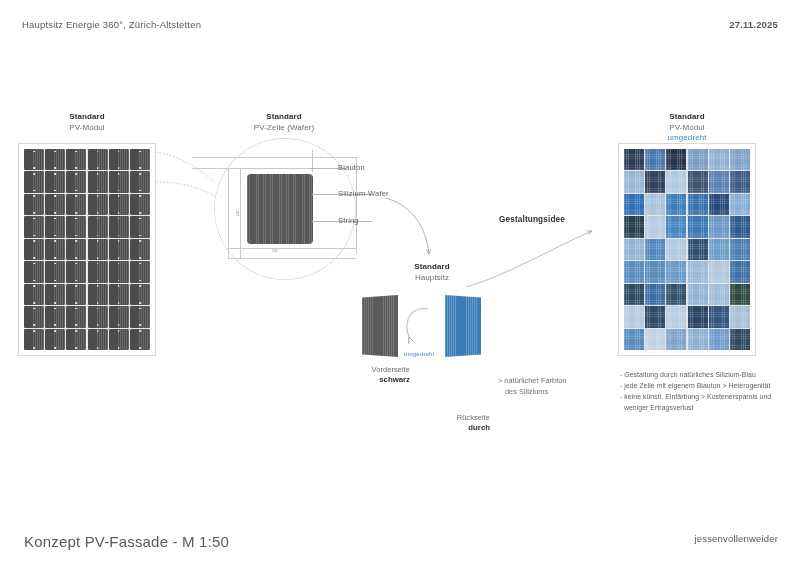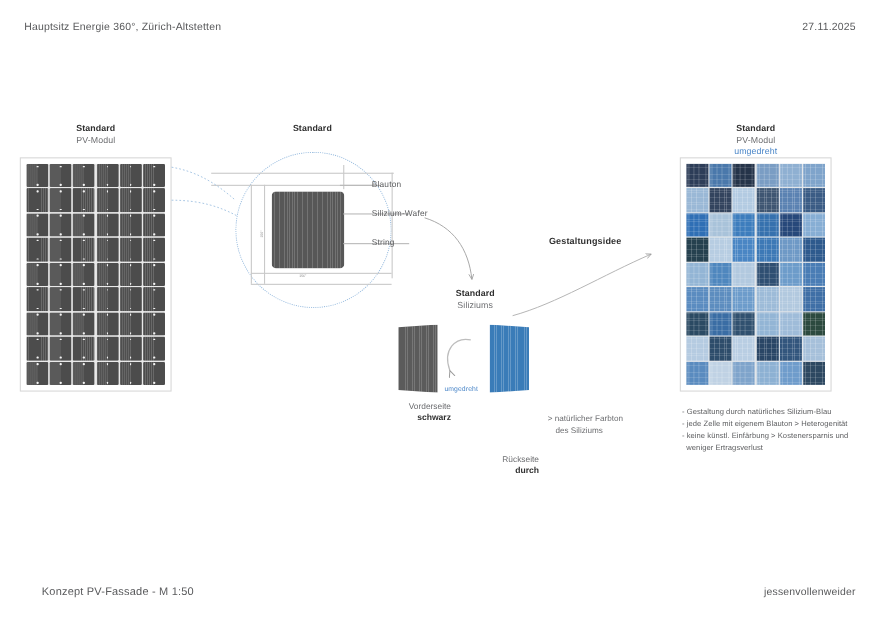--- a/index.html
+++ b/index.html
@@ -14,25 +14,25 @@
   }
   .sheet{position:absolute;inset:0;}
 
   
   .hdr-title{
     position:absolute;left:22px;top:19px;
     font-size:9.5px;letter-spacing:.18px;color:#58595b;white-space:nowrap;
   }
   .hdr-date{
     position:absolute;right:22px;top:19px;
-    font-size:9.5px;letter-spacing:.18px;color:#58595b;white-space:nowrap;
+    font-size:9.5px;letter-spacing:.18px;color:#58595b;white-space:nowrap;font-weight:bold;
   }
   .ftr-left{
-    position:absolute;left:38px;top:533px;
-    font-size:10px;letter-spacing:.18px;color:#58595b;white-space:nowrap;
+    position:absolute;left:24px;top:533px;
+    font-size:15px;letter-spacing:.18px;color:#58595b;white-space:nowrap;
   }
   .ftr-right{
     position:absolute;right:22px;top:533px;
     font-size:9.5px;letter-spacing:.18px;color:#58595b;white-space:nowrap;
   }
 
   
   .cap{position:absolute;text-align:center;line-height:1.32;}
   .cap .l1{font-size:8px;font-weight:bold;color:#2f2f2f;letter-spacing:.1px;display:block;}
   .cap .l2{font-size:8px;color:#6d6e71;letter-spacing:.1px;display:block;}
@@ -229,20 +229,21 @@
         <div class="cellk"></div>
         <div class="cellk"></div>
         <div class="cellk"></div>
         <div class="cellk"></div>
         <div class="cellk"></div>
       </div>
   </div>
 
   <div class="cap" style="left:196px;top:112px;width:176px;">
     <span class="l1">Standard</span>
+    <span class="l2">PV-Zelle (Wafer)</span>
   </div>
 
   <div id="wafer-zone">
     <div class="lens"></div>
 
     <div class="thin-h" style="left:-4px;top:27px;width:166px;"></div>
     <div class="thin-h" style="left:-4px;top:38px;width:150px;"></div>
     <div class="thin-v" style="left:116px;top:20px;height:22px;"></div>
     <div class="thin-v" style="left:160px;top:27px;height:96px;"></div>
     <div class="thin-v" style="left:32px;top:38px;height:90px;"></div>
@@ -260,21 +261,21 @@
     <div class="lead" style="left:116px;top:91px;width:60px;"></div>
 
     <div class="callout" style="left:142px;top:33px;">Blauton</div>
     <div class="callout" style="left:142px;top:59px;">Silizium-Wafer</div>
     <div class="callout" style="left:142px;top:86px;">String</div>
   </div>
 
   <div id="colorzone">
     <div class="cap cap-farb">
       <span class="l1">Standard</span>
-      <span class="l2">Siliziums</span>
+      <span class="l2">Hauptsitz</span>
     </div>
 
     <div class="face" id="face-black">
       <div class="front"></div>
     </div>
     <div class="face" id="face-blue">
       <div class="front"></div>
     </div>
 
     <div class="flip-lbl">umgedreht</div>

